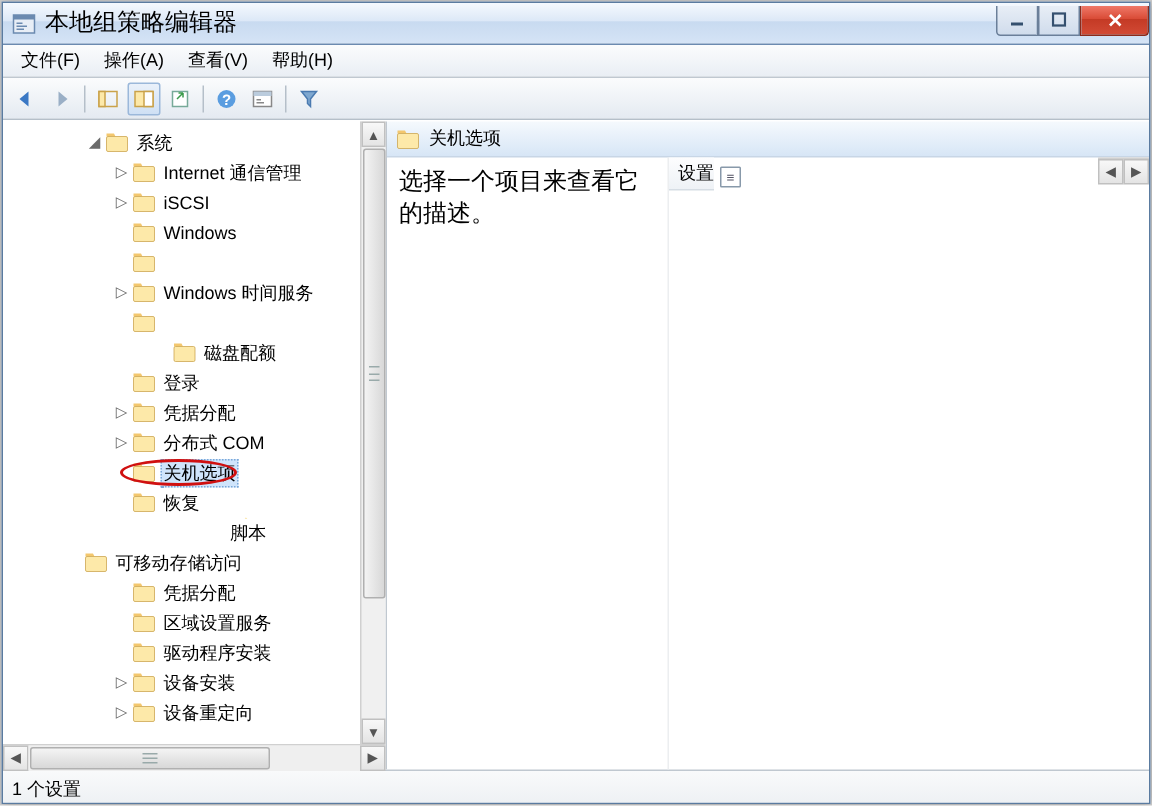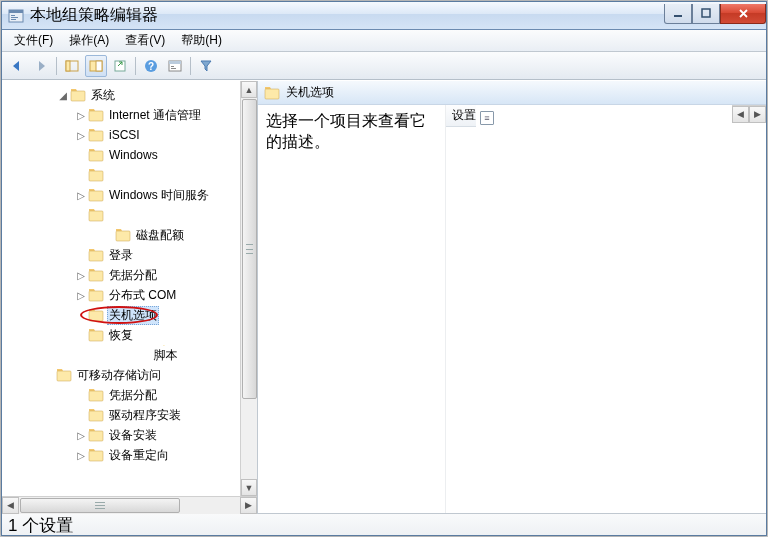--- a/index.html
+++ b/index.html
@@ -56,21 +56,21 @@
 .right-list { flex: 1; display: flex; flex-direction: row; min-width: 0; }
 .col-header { height: 22px; border-bottom: 1px solid #d6dde4; background: linear-gradient(#fdfdfe,#eef2f6); display: flex; align-items: center; padding-left: 6px; font-size: 12px; }
 .list-body { flex: 1; padding: 4px 0 0 4px; font-size: 12px; overflow: hidden; }
 .list-item { display: flex; align-items: center; height: 18px; gap: 4px; }
 .item-icon { width: 14px; height: 14px; border: 1px solid #8899aa; background: #fff; display:flex;align-items:center;justify-content:center;font-size:9px;color:#556;border-radius:1px;}
 
 .tabs-row { height: 22px; border-top: 1px solid #d0d6dc; display: flex; align-items: flex-end; padding-left: 2px; font-size: 12px; background: #f8f9fb; }
 .tab { padding: 2px 10px; border: 1px solid #c0c8d0; border-bottom: none; background: #fdfdfd; border-radius: 3px 3px 0 0; margin-right: -1px; position: relative; top: 1px; }
 .tab.inactive { background: #eef1f4; color: #555; }
 
-.statusbar { height: 22px; border-top: 1px solid #c0c8d0; background: linear-gradient(#f9fafb,#eef1f4); display: flex; align-items: flex-start; padding-left: 6px; font-size: 17px; }
+.statusbar { height: 22px; border-top: 1px solid #c0c8d0; background: linear-gradient(#f9fafb,#eef1f4); display: flex; align-items: flex-end; padding-left: 6px; font-size: 12px; }
 
 svg.folder { width: 16px; height: 14px; }
 svg.folder .tab { fill: #f3c76e; }
 svg.folder .body { fill: #fde9a9; stroke: #caa24a; stroke-width: 0.5; }
 
 svg.app-ic { width: 16px; height: 16px; }
 </style>
 </head>
 <body>
 
@@ -294,20 +294,28 @@
                 <rect class="body" x="1" y="3" width="14" height="10" rx="1"></rect>
               </svg>
               <span id="tree-label-14" class="node-label">凭据分配</span>
             </div>
             <div class="tree-row" style="padding-left:72px;">
               <span class="expander"></span>
               <svg class="folder folder-icon" viewBox="0 0 16 14">
                 <path class="tab" d="M1 3 L1 1 L6 1 L7 3 Z"></path>
                 <rect class="body" x="1" y="3" width="14" height="10" rx="1"></rect>
               </svg>
+              <span id="tree-label-15" class="node-label">区域设置服务</span>
+            </div>
+            <div class="tree-row" style="padding-left:72px;">
+              <span class="expander"></span>
+              <svg class="folder folder-icon" viewBox="0 0 16 14">
+                <path class="tab" d="M1 3 L1 1 L6 1 L7 3 Z"></path>
+                <rect class="body" x="1" y="3" width="14" height="10" rx="1"></rect>
+              </svg>
               <span id="tree-label-16" class="node-label">驱动程序安装</span>
             </div>
             <div class="tree-row" style="padding-left:72px;">
               <span class="expander">▷</span>
               <svg class="folder folder-icon" viewBox="0 0 16 14">
                 <path class="tab" d="M1 3 L1 1 L6 1 L7 3 Z"></path>
                 <rect class="body" x="1" y="3" width="14" height="10" rx="1"></rect>
               </svg>
               <span id="tree-label-17" class="node-label">设备安装</span>
             </div>

